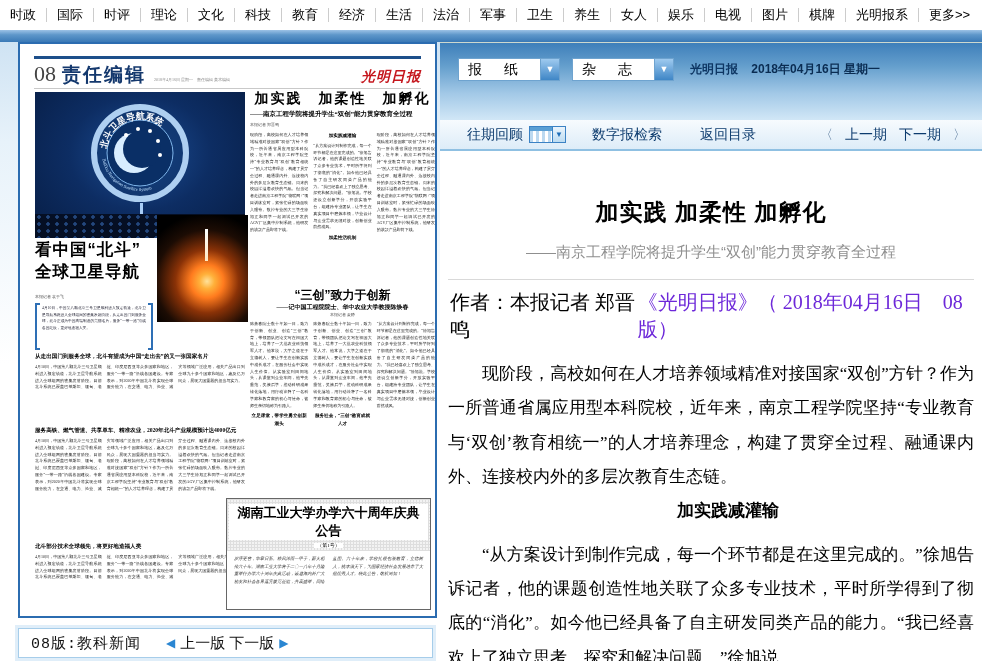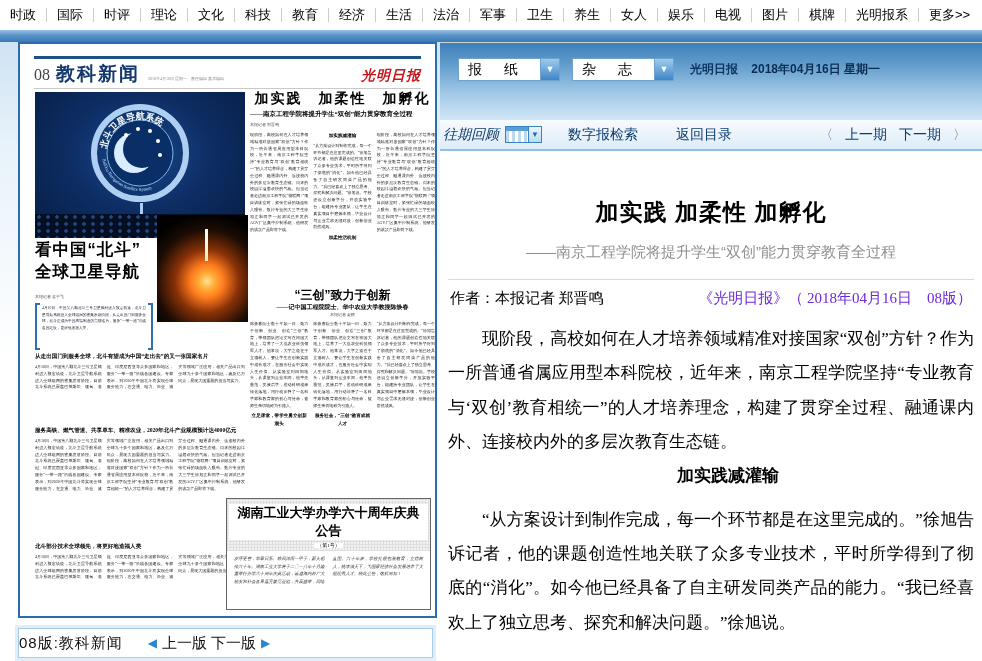--- a/index.html
+++ b/index.html
@@ -17,21 +17,21 @@
 
   
   .left-region{position:absolute;top:42px;left:0;width:440px;height:619px;
     background:linear-gradient(180deg,#cfe3f3 0%,#e7f2fa 16%,#ffffff 52%);}
   .paper-panel{position:absolute;top:0;left:18px;width:415px;height:572px;
     background:#fff;border:2px solid #2b6cb0;}
   .paper{position:relative;width:100%;height:100%;overflow:hidden;
     font-family:"Liberation Serif","DejaVu Serif",serif;}
   .tp-rule{position:absolute;left:14px;top:12px;width:387px;height:3px;background:#1d4f8a;}
   .tp-head{position:absolute;left:14px;top:17px;width:387px;height:26px;display:flex;align-items:baseline;}
-  .tp-pageno{font-size:16px;color:#444;margin-right:6px;}
+  .tp-pageno{font-size:22px;color:#444;margin-right:6px;}
   .tp-section{font-size:19px;font-weight:bold;color:#14386d;letter-spacing:2px;}
   .tp-meta{font-size:4px;color:#888;margin-left:8px;}
   .tp-masthead{margin-left:auto;font-size:14px;font-weight:bold;font-style:italic;
     color:#c5161d;letter-spacing:1px;}
   .tp-sep{position:absolute;left:14px;top:44px;width:387px;border-top:1px solid #c9c9c9;}
 
   .photo-main{position:absolute;left:15px;top:48px;width:210px;height:146px;overflow:hidden;
     background:radial-gradient(ellipse at 50% 42%,#1c4e96 0%,#0d2d63 48%,#071d44 100%);}
   .photo-main .crowd{position:absolute;bottom:0;left:0;width:100%;height:24px;
     background-color:#050f24;
@@ -83,21 +83,21 @@
     font-family:"Liberation Sans",sans-serif;}
   .notice-no{display:block;margin-top:2px;font-size:5px;color:#000;}
   .notice-no span{background:#fff;padding:0 3px;}
   .notice-body{padding:4px 7px 0;column-count:2;column-gap:8px;font-size:4.3px;line-height:1.8;
     color:#333;text-align:justify;height:54px;overflow:hidden;font-style:italic;}
   .notice-sign{padding:2px 10px 0;text-align:right;font-size:4.5px;color:#333;font-style:italic;}
 
   .page-footer{position:absolute;left:18px;top:586px;width:413px;height:28px;background:#fff;
     border:1px solid #a6cdea;box-shadow:0 0 0 3px #e0eef9;display:flex;align-items:center;
     font-size:15px;color:#111;}
-  .page-footer .pf-label{letter-spacing:1px;}
+  .page-footer .pf-label{margin-left:12px;letter-spacing:1px;font-family:Liberation Mono, monospace;}
   .page-footer .pf-arrow{color:#2a86d2;font-size:12px;margin:0 3px;cursor:pointer;}
   .page-footer .pf-link{cursor:pointer;margin:0 2px;}
   .pf-group{margin-left:22px;display:flex;align-items:center;}
 
   
   .right-region{position:absolute;left:440px;top:42px;width:542px;height:619px;background:#fff;}
   .rp-header{position:absolute;top:0;left:0;width:542px;height:78px;
     background:linear-gradient(180deg,#3e7fba 0%,#659fcd 30%,#a3c9e7 65%,#d3e8f7 100%);
     border-top:1px solid #cdd8ce;}
   .dd{position:absolute;top:15px;height:21px;width:100px;background:#fff;
@@ -106,41 +106,41 @@
   .dd-text{flex:1;font-size:14px;line-height:21px;padding-left:9px;letter-spacing:9px;color:#000;overflow:hidden;white-space:nowrap;}
   .dd-btn{width:18px;background:linear-gradient(#9ecaef,#3f86c6);border-left:1px solid #6ea3cf;
     color:#fff;font-size:9px;text-align:center;line-height:21px;}
   .masthead-line{position:absolute;left:250px;top:18px;font-size:12px;font-weight:bold;color:#0e3663;white-space:nowrap;}
   .masthead-line .mh-date{margin-left:10px;color:#0a2c52;}
 
   .rp-toolbar{position:absolute;top:78px;left:0;width:542px;height:31px;box-sizing:border-box;
     background:linear-gradient(#f7fbfe,#ddecf8);border-bottom:2px solid #8fc0e2;
     display:flex;align-items:center;font-size:14px;color:#0c3b6e;}
   .tb-link{cursor:pointer;white-space:nowrap;}
-  .tb-history{margin-left:3px;font-style:italic;}
+  .tb-history{margin-left:27px;}
   .cal-wrap{display:flex;margin-left:6px;cursor:pointer;}
   .cal-icon{width:24px;height:17px;box-sizing:border-box;border:1px solid #3b82c4;background-color:#fff;
     background-image:linear-gradient(#5a9fd4 0 4px,transparent 4px),
       repeating-linear-gradient(90deg,#bcd9f0 0 3px,#fff 3px 6px),
       repeating-linear-gradient(#bcd9f0 0 3px,#fff 3px 6px);}
   .cal-btn{width:13px;height:17px;box-sizing:border-box;border:1px solid #3b82c4;border-left:none;
     background:linear-gradient(#eaf4fc,#bcdcf2);color:#1d6db8;font-size:8px;text-align:center;line-height:16px;}
   .tb-search{margin-left:26px;}
   .tb-back{margin-left:38px;}
   .tb-right{margin-left:auto;margin-right:10px;display:flex;align-items:center;}
   .tb-angle{color:#57779a;font-size:13px;margin:0 6px;cursor:pointer;}
   .tb-issue{cursor:pointer;margin:0 6px;}
 
   .rp-content{position:absolute;top:109px;left:0;width:542px;height:510px;background:#fff;overflow:hidden;}
   .art-title{margin:46px 10px 0;text-align:center;font-size:23px;font-weight:bold;color:#000;
     font-family:"Liberation Sans","DejaVu Sans",sans-serif;letter-spacing:1px;}
   .art-sub{margin:15px 10px 0;text-align:center;font-size:15px;color:#8f8f8f;
     font-family:"Liberation Sans",sans-serif;}
   .art-divider{margin:17px 8px 0;border-top:1px solid #d9d9d9;}
-  .art-meta{margin:9px 10px 0;display:flex;justify-content:space-between;font-size:15px;
+  .art-meta{margin:9px 10px 0;display:flex;justify-content:space-between;font-size:20px;
     font-family:"Liberation Serif","DejaVu Serif",serif;}
   .art-author{color:#000;}
   .art-source{color:#6d28d9;}
   .art-body{margin:14px 8px 0;font-size:17px;line-height:2.02;color:#000;
     font-family:"Liberation Serif","DejaVu Serif",serif;text-align:justify;}
   .art-body p{margin:0;text-indent:2em;}
   .art-body p.sp{margin-top:9px;}
   .art-sechead{text-align:center;font-weight:bold;font-size:17px;margin:13px 0 9px;
     font-family:"Liberation Sans",sans-serif;text-indent:0;}
 </style>
@@ -170,21 +170,21 @@
   <span class="nav-item">更多&gt;&gt;</span>
 </div>
 <div class="bluebar"></div>
 
 <div class="left-region">
   <div class="paper-panel">
     <div class="paper">
       <div class="tp-rule"></div>
       <div class="tp-head">
         <span class="tp-pageno">08</span>
-        <span class="tp-section">教科新闻</span>
+        <span class="tp-section">责任编辑</span>
         <span class="tp-meta">2018年4月16日 星期一　责任编辑 美术编辑</span>
         <span class="tp-masthead">光明日报</span>
       </div>
       <div class="tp-sep"></div>
 
       <div class="photo-main">
         <svg class="emblem" width="108" height="108" viewBox="0 0 108 108">
           <defs>
             <path id="arcTop" d="M 20 54 A 34 34 0 0 1 88 54" fill="none"></path>
             <path id="arcBot" d="M 16 54 A 38 38 0 0 0 92 54" fill="none"></path>

